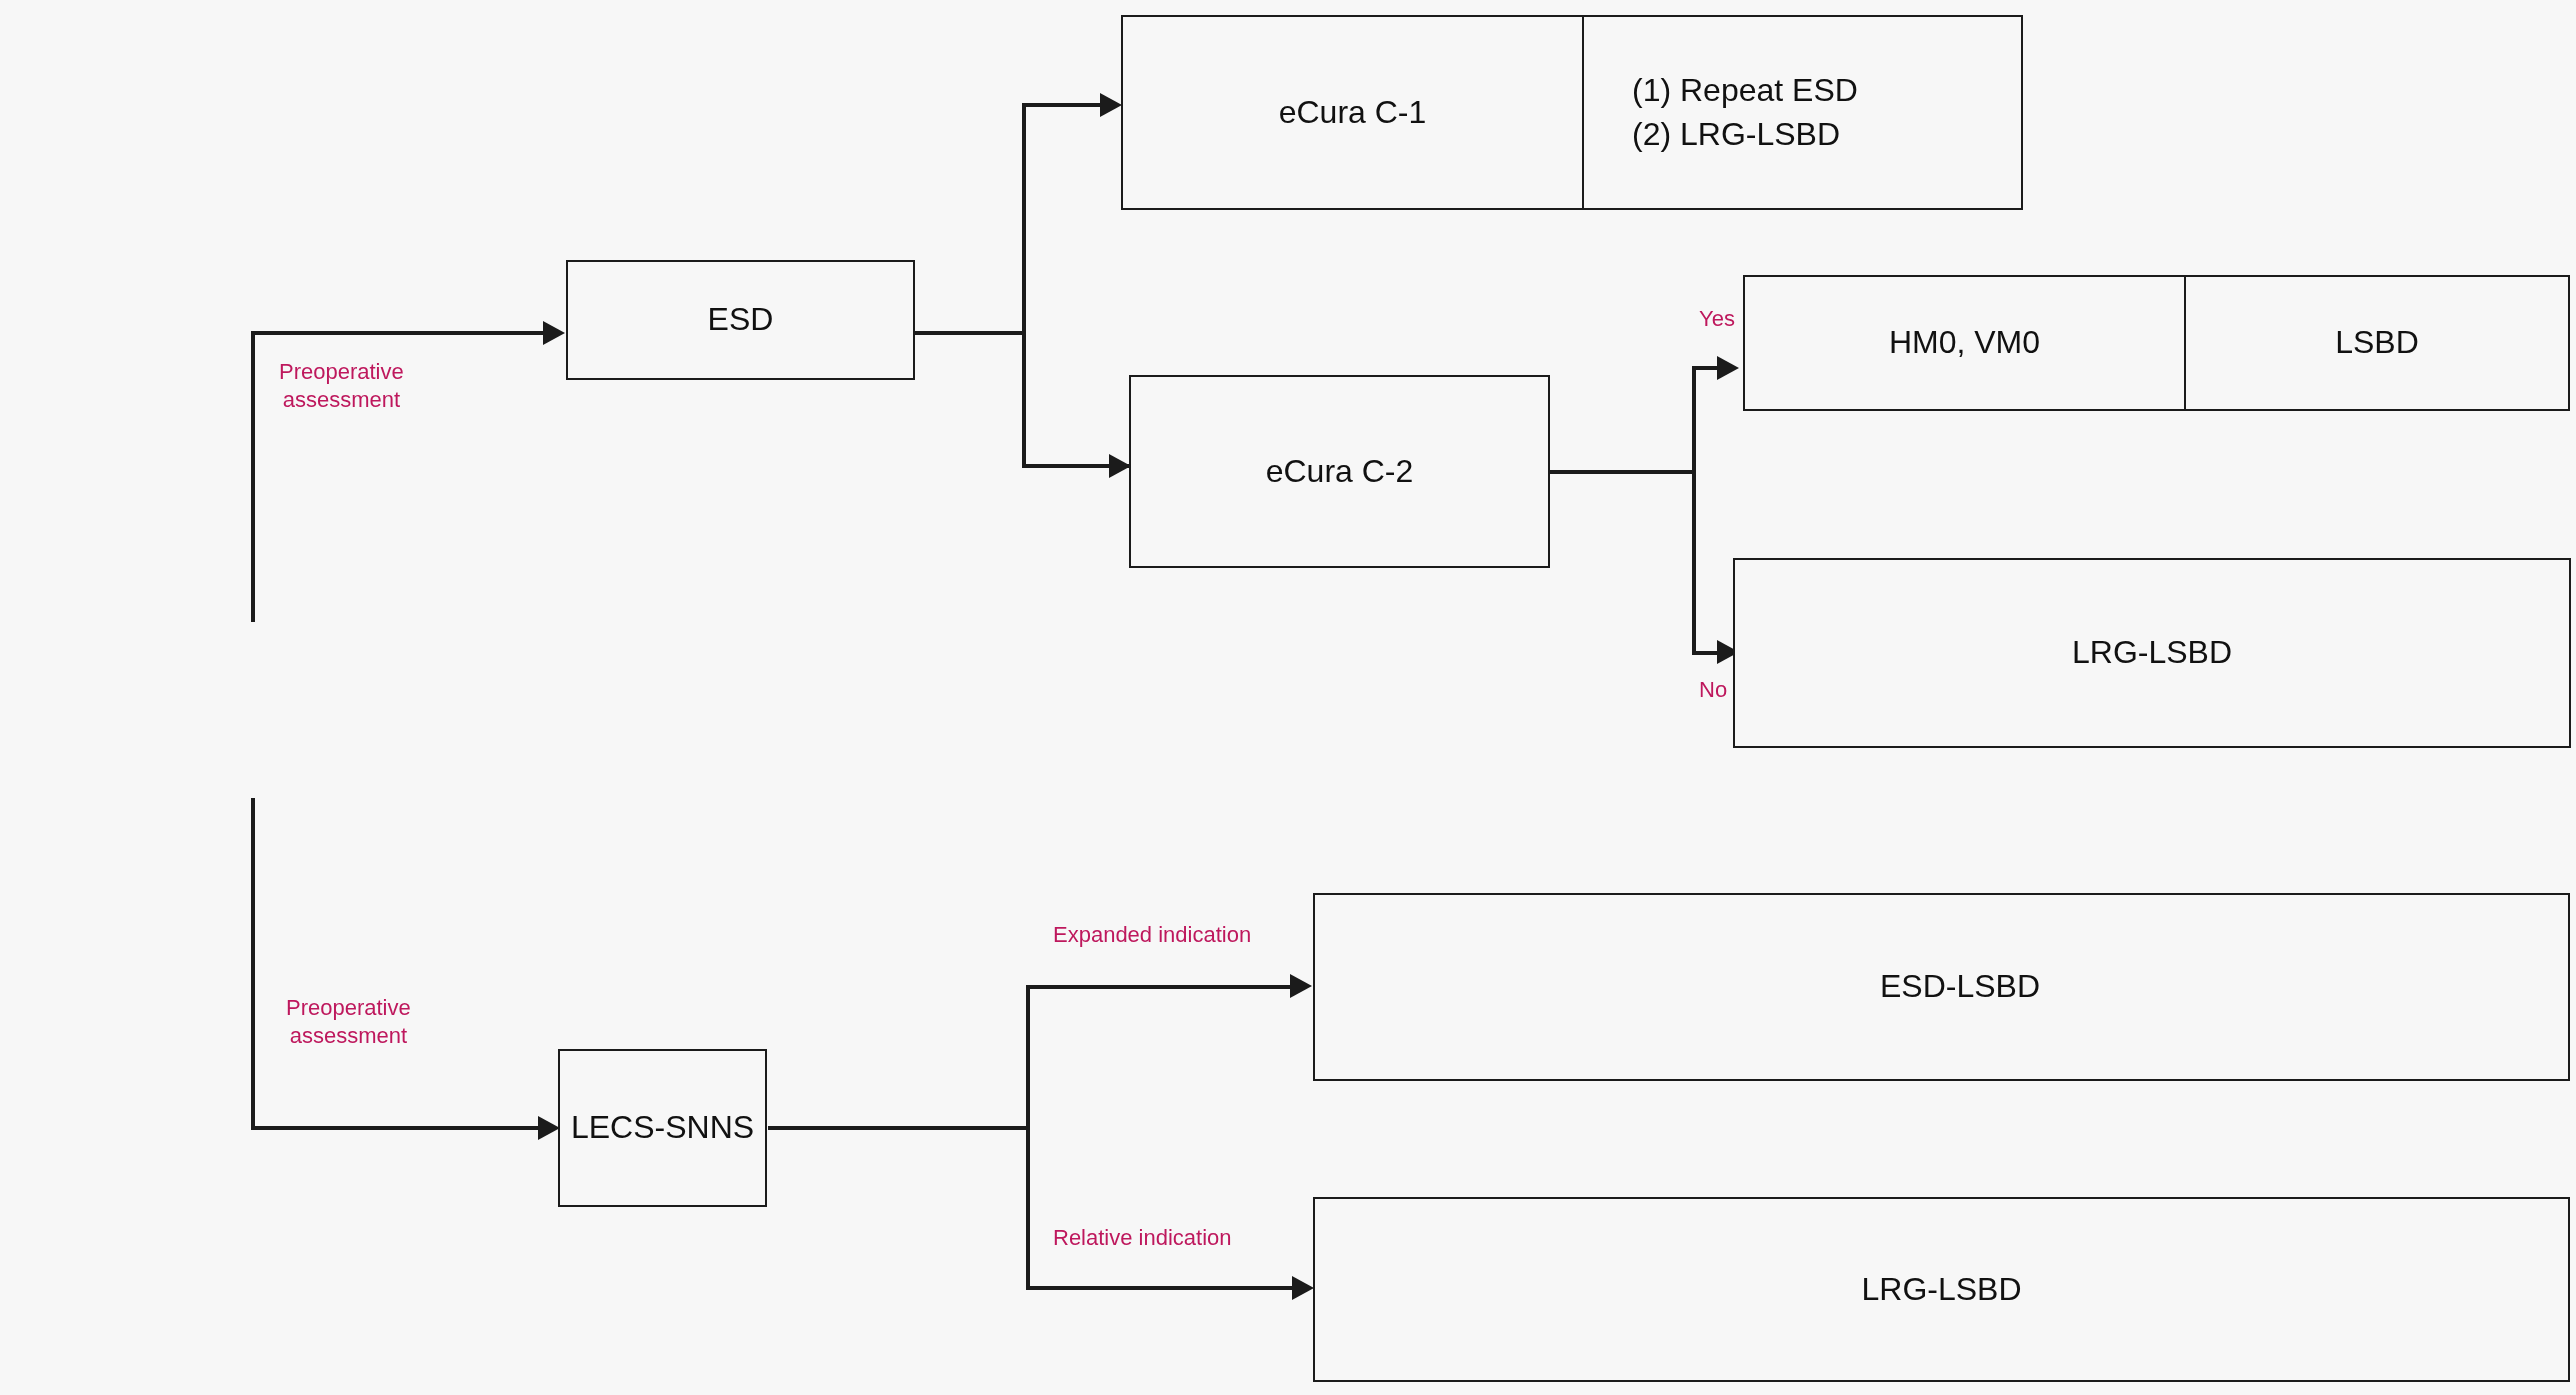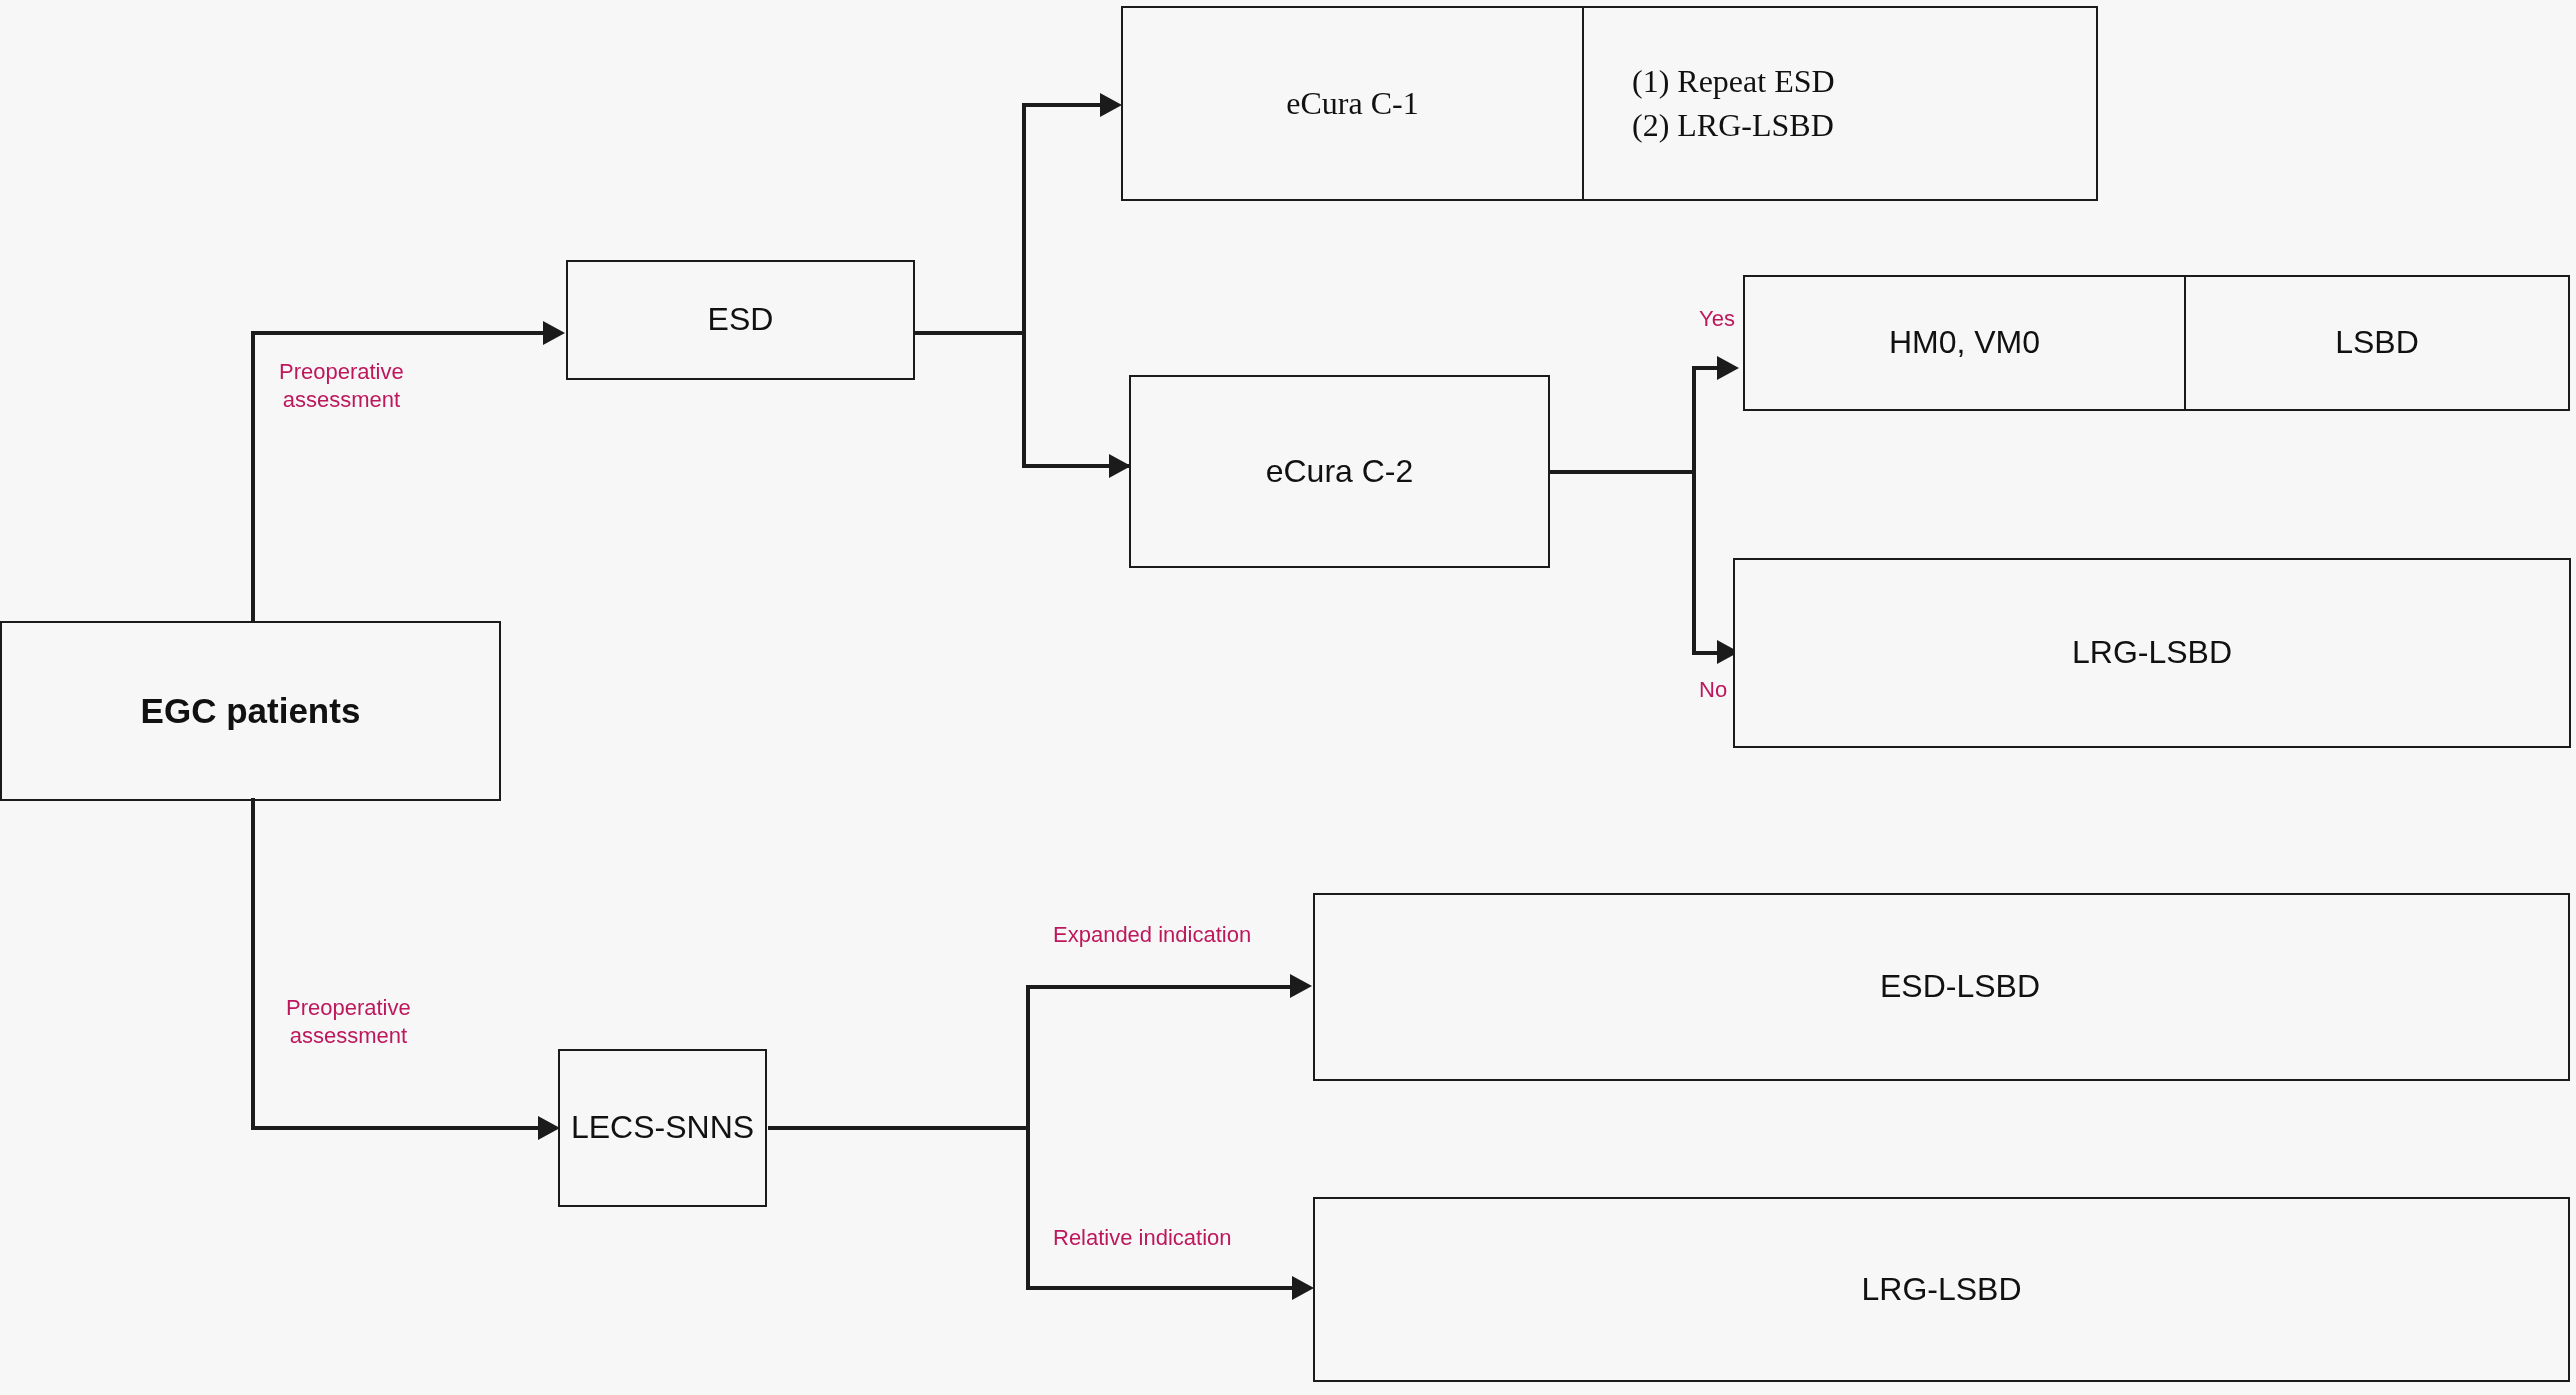--- a/index.html
+++ b/index.html
@@ -92,44 +92,41 @@
   }
   .edge-label.two-line {
     text-align: center;
   }
 </style>
 </head>
 <body>
 
 <div id="stage">
 
-  <div class="node bold" style="left:0px; top:621px; width:501px; height:180px;">
-    <span>EGC patients</span>
-  </div>
 
   <div class="edge-v" style="left:251px; top:331px; height:291px;"></div>
   <div class="edge-h" style="left:251px; top:331px; width:292px;"></div>
   <div class="arrowhead" style="left:543px; top:321px;"></div>
   <div class="edge-label two-line" style="left:279px; top:358px;">
     <div>Preoperative</div>
     <div>assessment</div>
   </div>
 
   <div class="node" style="left:566px; top:260px; width:349px; height:120px;">
     <span>ESD</span>
   </div>
 
   <div class="edge-h" style="left:915px; top:331px; width:111px;"></div>
   <div class="edge-v" style="left:1022px; top:103px; height:365px;"></div>
   <div class="edge-h" style="left:1022px; top:103px; width:93px;"></div>
   <div class="arrowhead" style="left:1100px; top:93px;"></div>
   <div class="edge-h" style="left:1022px; top:464px; width:107px;"></div>
   <div class="arrowhead" style="left:1109px; top:454px;"></div>
 
-  <div class="split" style="left:1121px; top:6px; width:977px; height:195px;font-family:Liberation Serif, serif;">
+  <div class="split" style="left:1121px; top:15px; width:902px; height:195px;">
     <div class="cell left-cell" style="width:461px;">
       <span>eCura C-1</span>
     </div>
     <div class="cell list-cell" style="flex:1;">
       <div class="line">(1) Repeat ESD</div>
       <div class="line">(2) LRG-LSBD</div>
     </div>
   </div>
 
   <div class="node" style="left:1129px; top:375px; width:421px; height:193px;">

